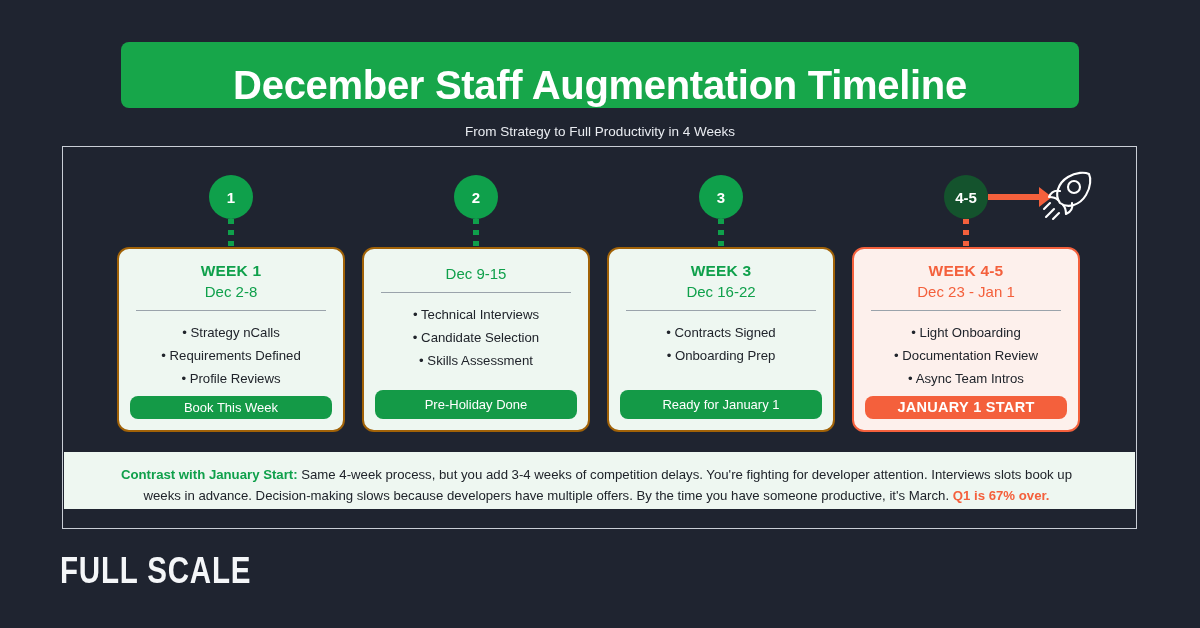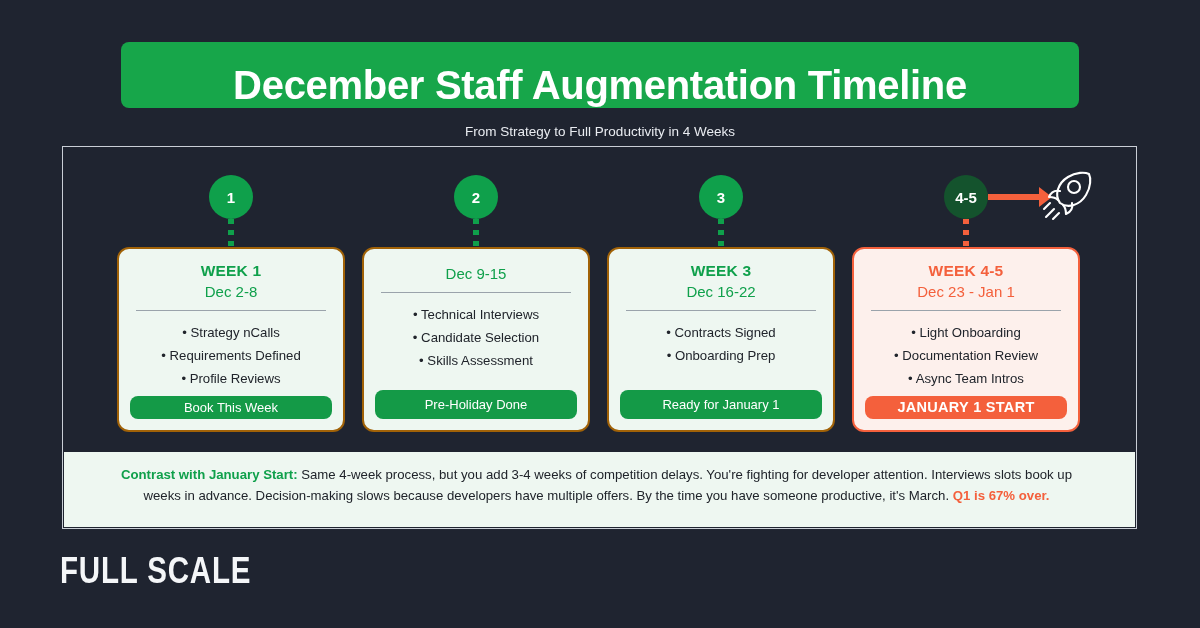--- a/index.html
+++ b/index.html
@@ -198,21 +198,21 @@
     width: 56px;
     height: 56px;
   }
 
   
   .contrast {
     position: absolute;
     left: 64px;
     top: 452px;
     width: 1071px;
-    height: 75px;
+    height: 57px;
     background: #eef7f1;
     box-sizing: border-box;
     padding: 12px 46px 0 40px;
     text-align: center;
   }
   .contrast p {
     margin: 0;
     font-size: 13.2px;
     line-height: 21px;
     color: #20242b;

